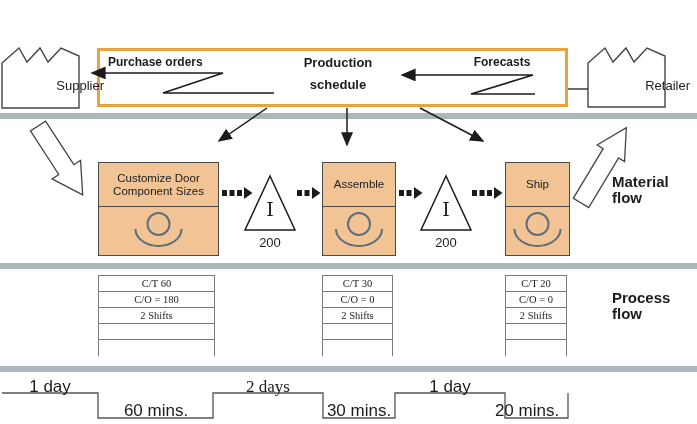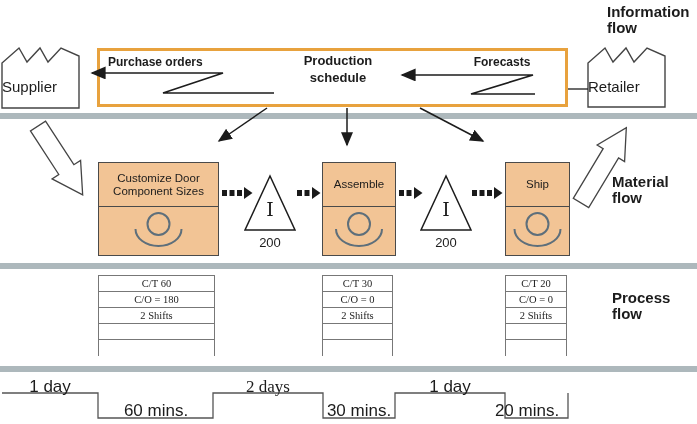--- a/index.html
+++ b/index.html
@@ -6,22 +6,22 @@
   .canvas{
     position:relative;width:697px;height:424px;background:#ffffff;
     font-family:"Liberation Sans",sans-serif;color:#1c1c1c;overflow:hidden;
   }
   .abs{position:absolute;}
   .bar{position:absolute;left:0;width:697px;height:6px;background:#ADB8BC;}
   .flowlbl{font-weight:bold;font-size:15px;line-height:16px;}
   .svglayer{position:absolute;left:0;top:0;pointer-events:none;}
   .schedbox{position:absolute;left:97px;top:48px;width:465px;height:53px;border:3px solid #E8A23E;background:transparent;}
   .infolbl{font-weight:bold;font-size:12px;}
-  .schedlbl{font-weight:bold;font-size:13px;line-height:17px;text-align:center;}
-  .faclbl{font-size:15px;text-align:left;}
+  .schedlbl{font-weight:bold;font-size:13px;line-height:22px;text-align:center;}
+  .faclbl{font-size:13px;text-align:right;margin-left:24px;}
   .pbox{position:absolute;background:#F2C495;border:1px solid #4a4a4a;box-sizing:border-box;}
   .pbox-top{height:44px;border-bottom:1px solid #4a4a4a;display:flex;align-items:center;justify-content:center;text-align:center;font-size:11.5px;line-height:13px;padding:0 2px;box-sizing:border-box;}
   .dbox{position:absolute;border:1px solid #777;border-bottom:none;box-sizing:border-box;background:#fff;font-family:Liberation Serif, serif;}
   .dbox .row{height:16px;border-bottom:1px solid #777;box-sizing:border-box;display:flex;align-items:center;justify-content:center;font-size:10.5px;}
   .dbox .row:last-child{border-bottom:none;}
   .invI{font-family:"DejaVu Serif",serif;font-size:19px;text-align:center;}
   .invqty{font-size:13px;text-align:center;}
   .tl-lbl{font-size:17px;text-align:center;}
   .tot{font-size:14px;line-height:20px;}
 </style>
@@ -124,21 +124,20 @@
       <path d="M336,229 A 23 17 0 0 0 382,229"></path>
     </g>
     <g stroke="#5E6F7B" stroke-width="2" fill="none">
       <circle cx="537.5" cy="224" r="11"></circle>
       <path d="M514.5,229 A 23 17 0 0 0 560.5,229"></path>
     </g>
 
     <polyline points="2,393 98,393 98,418 213,418 213,393 323,393 323,418 395,418 395,393 505,393 505,418 568,418 568,393" fill="none" stroke="#555" stroke-width="1.3"></polyline>
   </svg>
 
-  <div class="abs flowlbl" style="left:607px;top:4px;width:90px;">Information flow</div>
   <div class="abs flowlbl" style="left:612px;top:174px;width:80px;">Material flow</div>
   <div class="abs flowlbl" style="left:612px;top:290px;width:80px;">Process flow</div>
 
   <div class="abs faclbl" style="left:2px;top:78px;width:78px;">Supplier</div>
   <div class="abs faclbl" style="left:588px;top:78px;width:78px;">Retailer</div>
 
   <div class="abs infolbl" style="left:108px;top:55px;">Purchase orders</div>
   <div class="abs infolbl" style="left:447px;top:55px;width:110px;text-align:center;">Forecasts</div>
   <div class="abs schedlbl" style="left:283px;top:52px;width:110px;">Production schedule</div>
 

